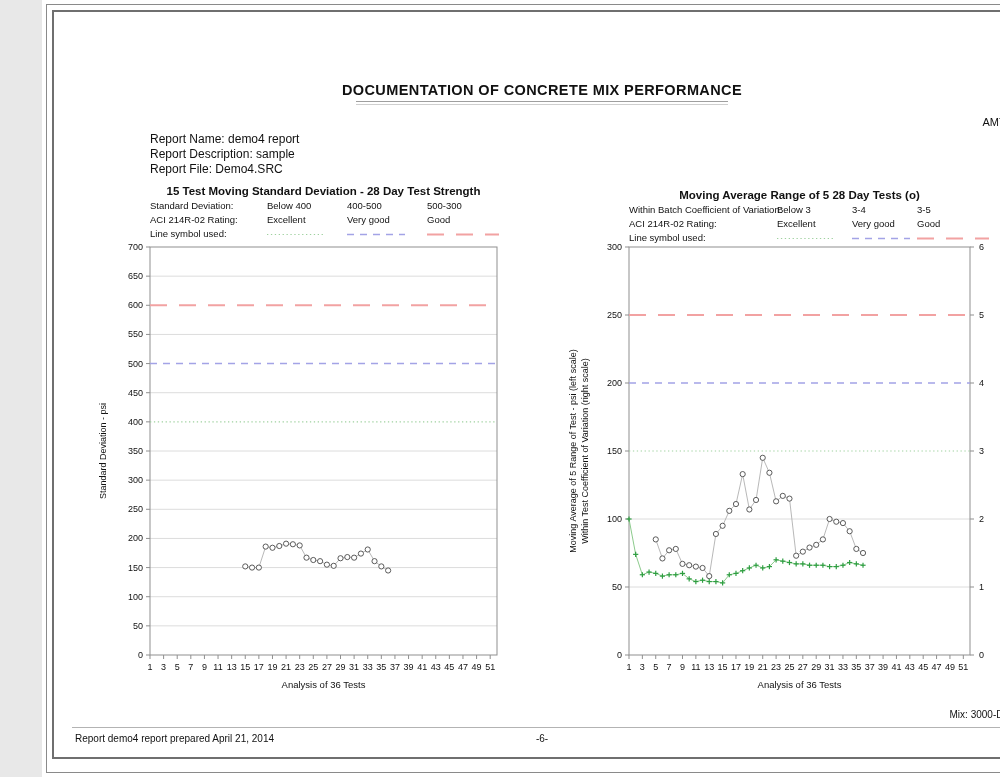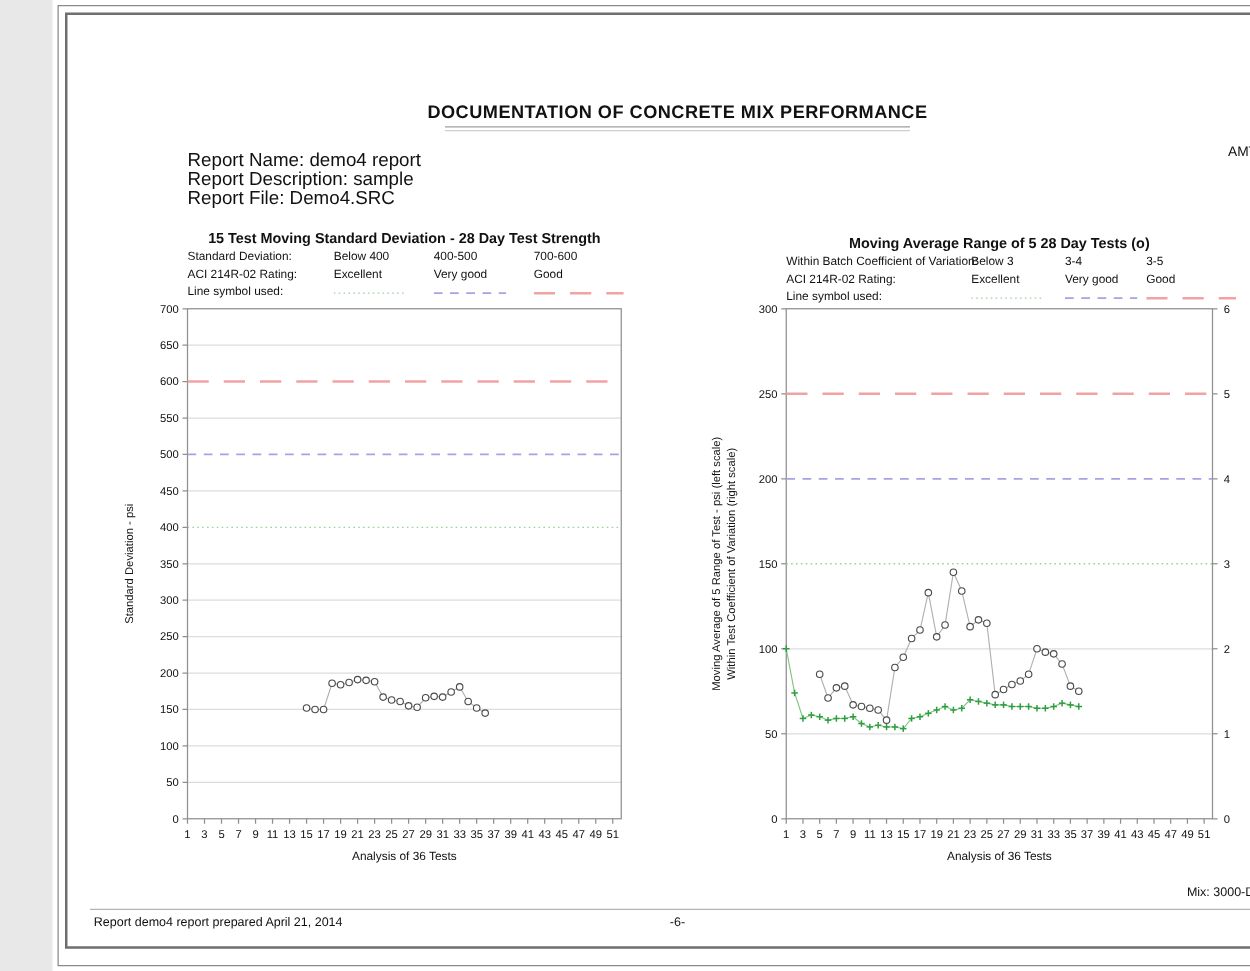--- a/index.html
+++ b/index.html
@@ -4,21 +4,21 @@
 <style>
   html,body{margin:0;padding:0;background:#e8e8e8;}
   .canvas{position:relative;width:1000px;height:777px;background:#ffffff;
           font-family:"Liberation Sans","DejaVu Sans",sans-serif;color:#111;overflow:hidden;margin-left:42px;}
   .page{position:absolute;left:10px;top:10px;right:10px;bottom:18px;background:#fff;border:2px solid #6f6f6f;}
   .frame-outer{position:absolute;inset:4px;border:1px solid #8a8a8a;pointer-events:none;}
   .abs{position:absolute;}
   .main-title{top:82px;left:0;width:100%;text-align:center;font-size:14.5px;font-weight:bold;letter-spacing:.4px;}
   .title-underline{top:101px;left:314px;width:372px;height:2px;border-top:1px solid #9f9f9f;border-bottom:1px solid #cfcfcf;}
   .company{top:116px;left:0;width:100%;text-align:right;font-size:11px;padding-left:16px;}
-  .meta{font-size:15px;line-height:15px;left:108px;top:121px;}
+  .meta{font-size:12px;line-height:15px;left:108px;top:132px;}
   .chart-title{font-size:11.5px;font-weight:bold;text-align:center;white-space:nowrap;}
   .legend{display:grid;font-size:9.5px;line-height:14px;white-space:nowrap;}
   .legend-left{left:108px;top:199px;grid-template-columns:117px 80px 80px 85px;}
   .legend-right{left:587px;top:203px;grid-template-columns:148px 75px 65px 82px;}
   .swatch-cell{display:flex;align-items:center;height:14px;}
   .plus-green{color:#2e9e41;}
   .footer-rule{top:727px;left:30px;width:940px;border-top:1px solid #b3b3b3;}
   .footer{top:733px;font-size:10px;}
   svg text{font-family:"Liberation Sans","DejaVu Sans",sans-serif;}
 </style>
@@ -37,21 +37,21 @@
     <div>Report Name: demo4 report</div>
     <div>Report Description: sample</div>
     <div>Report File: Demo4.SRC</div>
   </div>
 
   <div class="abs chart-title" style="left:68px;top:185px;width:427px;">15 Test Moving Standard Deviation - 28 Day Test Strength</div>
   <div class="abs legend legend-left">
     <div>Standard Deviation:</div>
     <div>Below 400</div>
     <div>400-500</div>
-    <div>700-600</div>
+    <div>500-300</div>
     <div>ACI 214R-02 Rating:</div>
     <div>Excellent</div>
     <div>Very good</div>
     <div>Good</div>
     <div>Line symbol used:</div>
     <div class="swatch-cell">
         <svg width="58" height="8">
           <line x1="0" x2="58" y1="4.5" y2="4.5" stroke="#9fd19f" stroke-width="1.1" stroke-dasharray="1.3,2.6"></line>
         </svg>
       </div>

